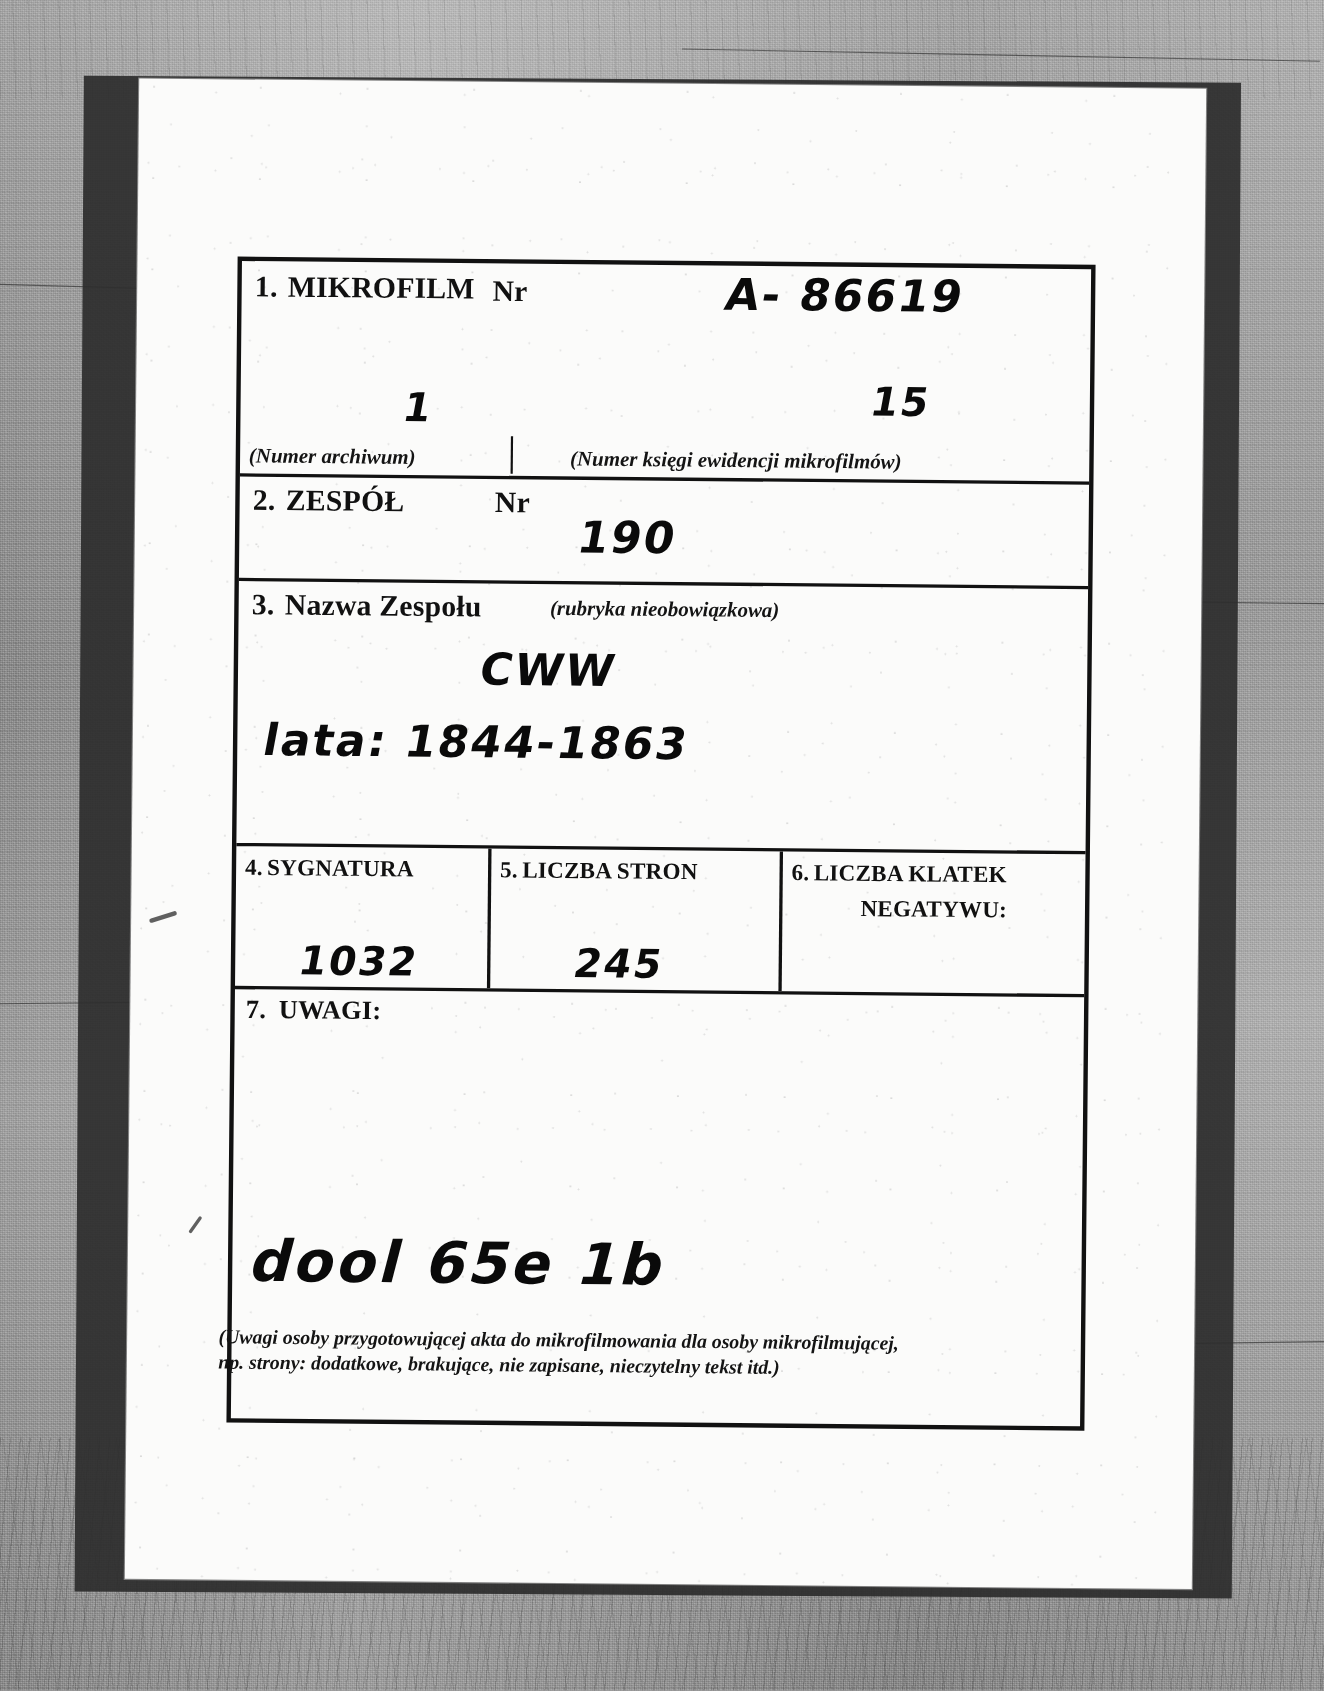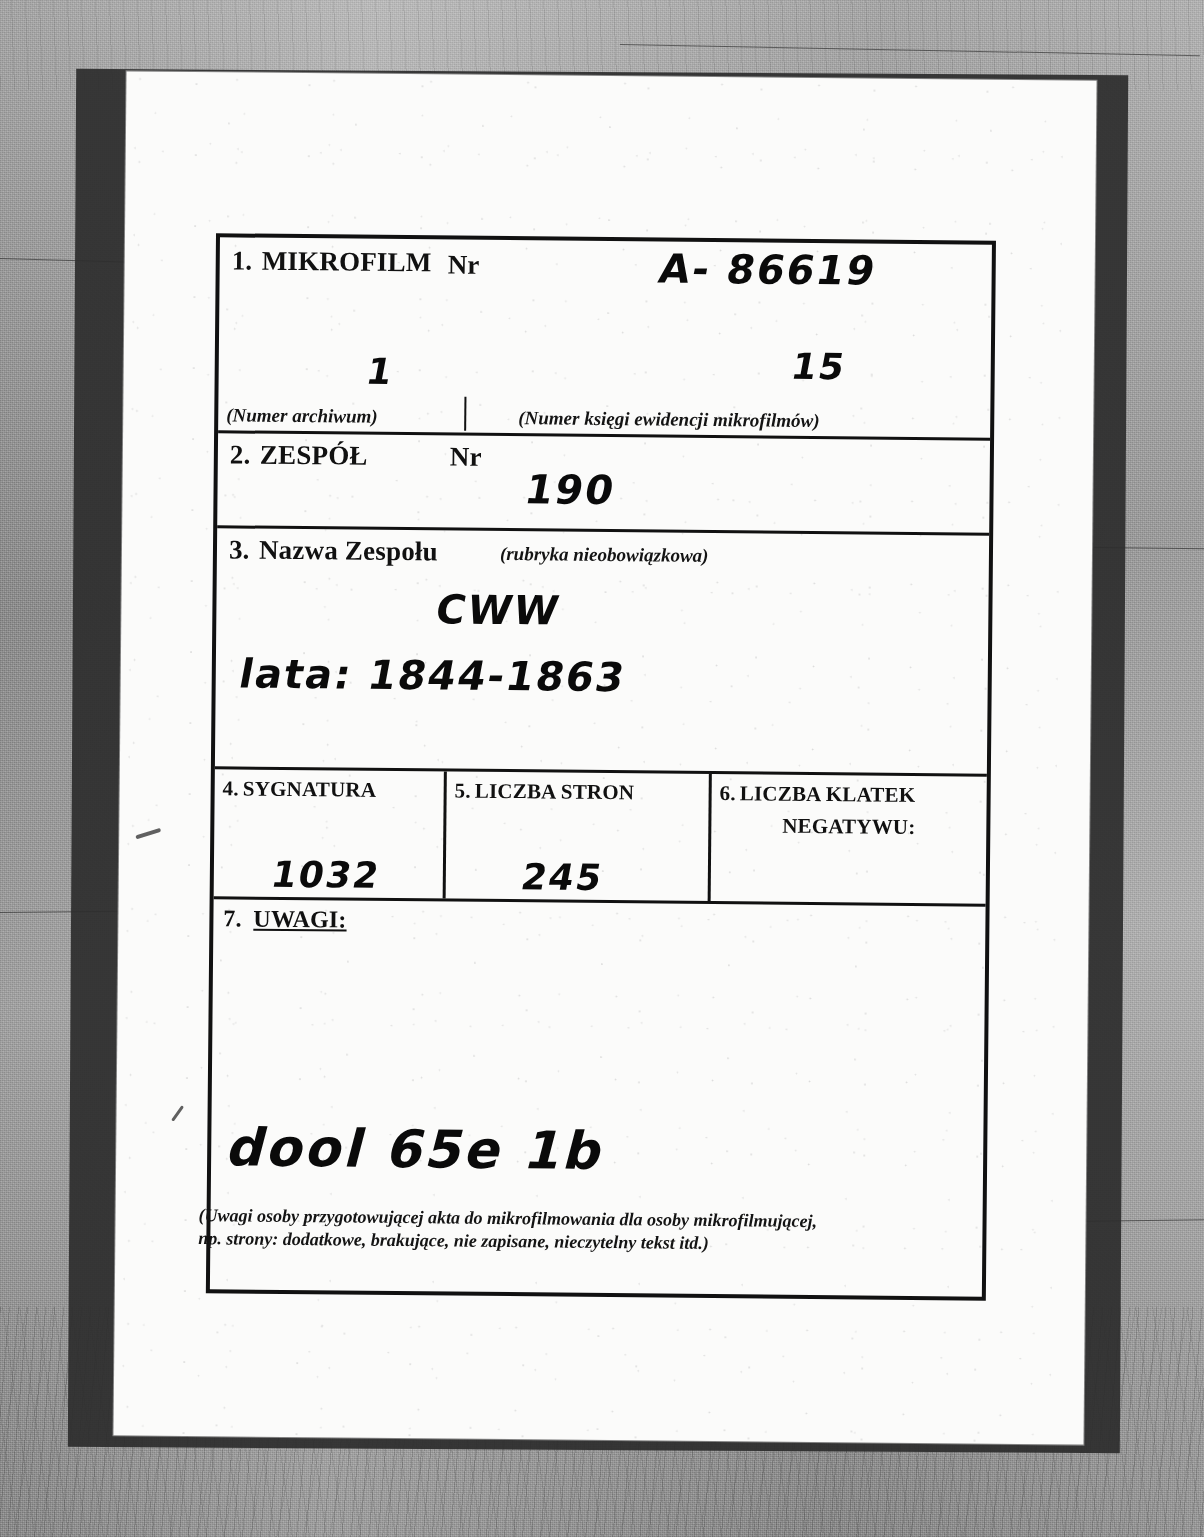--- a/index.html
+++ b/index.html
@@ -328,21 +328,21 @@
               <span class="lbl lbl-small">NEGATYWU:</span>
             </div>
             <span class="col-v hand hand-md" style="left:70px;"></span>
           </div>
 
         </div>
       </div>
 
       <div class="row r5">
         <span class="abs lbl lbl-mid r5-title">7.</span>
-        <span class="abs lbl lbl-mid" style="left:40px; top:6px;text-decoration:underline;">UWAGI:</span>
+        <span class="abs lbl lbl-mid" style="left:40px; top:6px;">UWAGI:</span>
 
         <span class="abs r5-scrawl">dool 65e 1b</span>
 
         <div class="r5-note">
           <div class="caption-note">(Uwagi osoby przygotowującej akta do mikrofilmowania dla osoby mikrofilmującej,</div>
           <div class="caption-note">np. strony: dodatkowe, brakujące, nie zapisane, nieczytelny tekst itd.)</div>
         </div>
       </div>
 
     </div>

